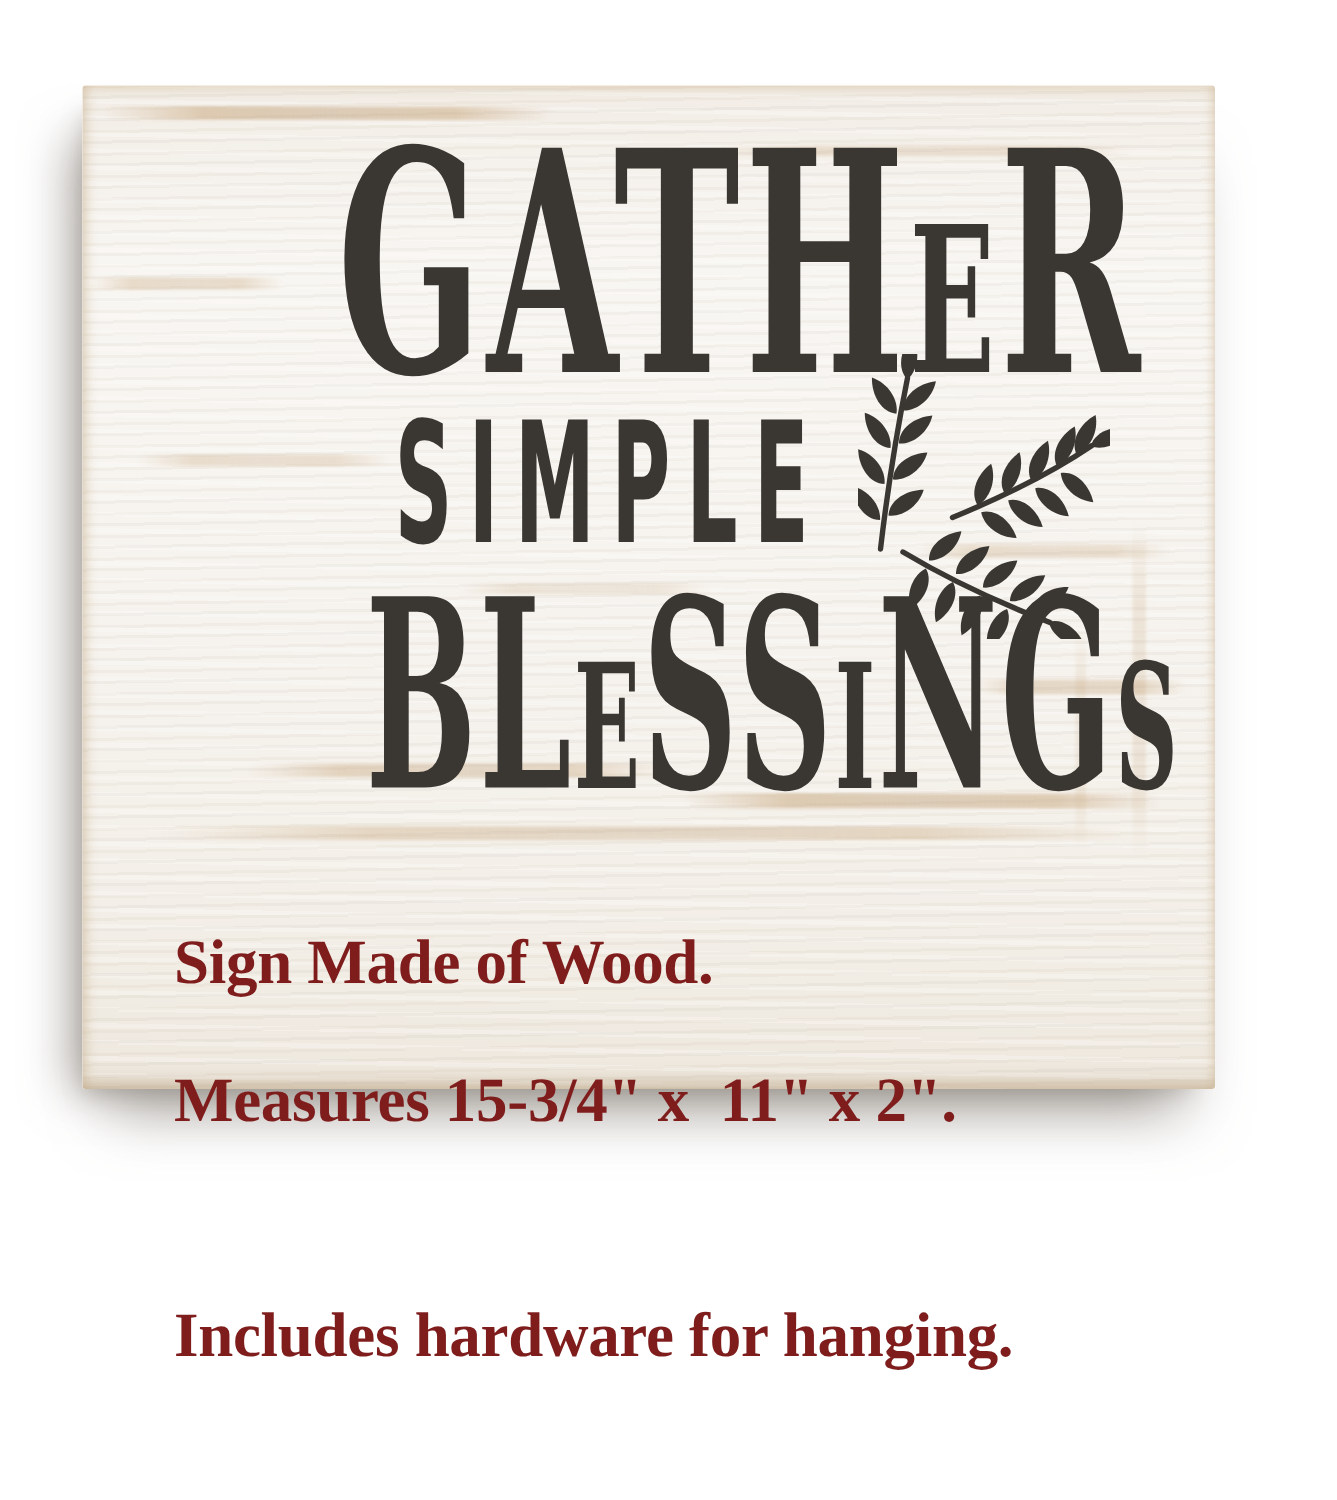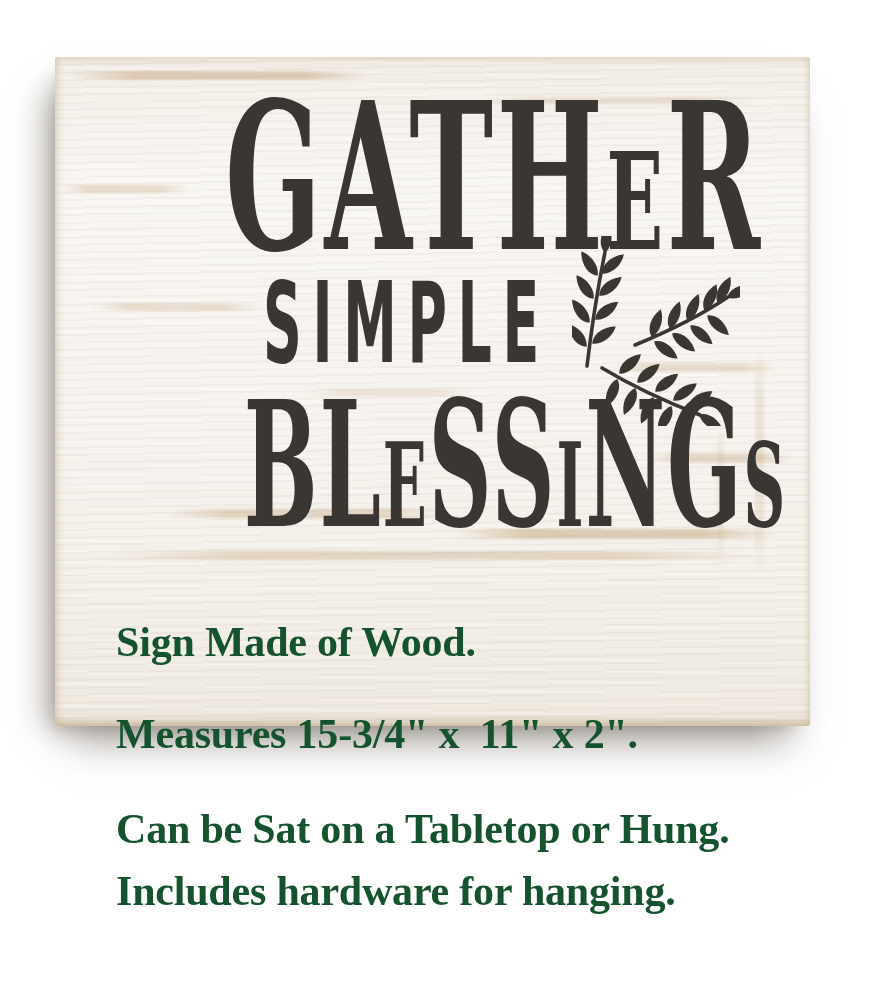--- a/index.html
+++ b/index.html
@@ -36,21 +36,21 @@
         letter-spacing:.03em;transform:scaleX(.55);transform-origin:50% 0;}
   .word-simple{top:210px;font-family:"DejaVu Sans",sans-serif;font-weight:bold;font-size:112px;
         letter-spacing:.2em;transform:translateX(-26px) scaleX(.48);transform-origin:50% 0;}
   .word-blessings{top:320px;font-family:"DejaVu Serif",serif;font-weight:bold;font-size:175px;
         letter-spacing:.02em;transform:scaleX(.50);transform-origin:50% 0;}
   .stylized .sm{font-size:.66em;text-transform:uppercase;}
 
   .leaves{position:absolute;left:517px;top:179px;width:168px;height:190px;}
 
   
-  .desc{position:absolute;left:116px;top:0;width:770px;height:1000px;color:#14532d;
+  .desc{position:absolute;left:116px;top:0;width:770px;height:1000px;color:#7f1d1d;
         font-family:"Liberation Serif",serif;font-weight:bold;font-size:42px;text-align:center;}
   .desc p{position:absolute;left:0;margin:0;line-height:1;white-space:pre;letter-spacing:-0.2px;}
   .l1{top:621px}.l2{top:713px}.l3{top:808px}.l4{top:870px}
 </style>
 </head>
 <body>
 
 <div class="canvas">
 
   <div class="sign">
@@ -116,17 +116,16 @@
         <use href="#lf" transform="translate(99 171) rotate(201)"></use>
         <use href="#lf" transform="translate(117 171) rotate(50)"></use>
         <use href="#lf" transform="translate(128 179) rotate(118)"></use>
       </g>
     </svg>
   </div>
 
   <div class="desc">
     <p class="l1">Sign Made of Wood.</p>
     <p class="l2">Measures 15-3/4" x  11" x 2".</p>
-    <p class="l3">Can be Sat on a Tabletop or Hung.</p>
     <p class="l4">Includes hardware for hanging.</p>
   </div>
 
 </div>
 
 </body></html>

